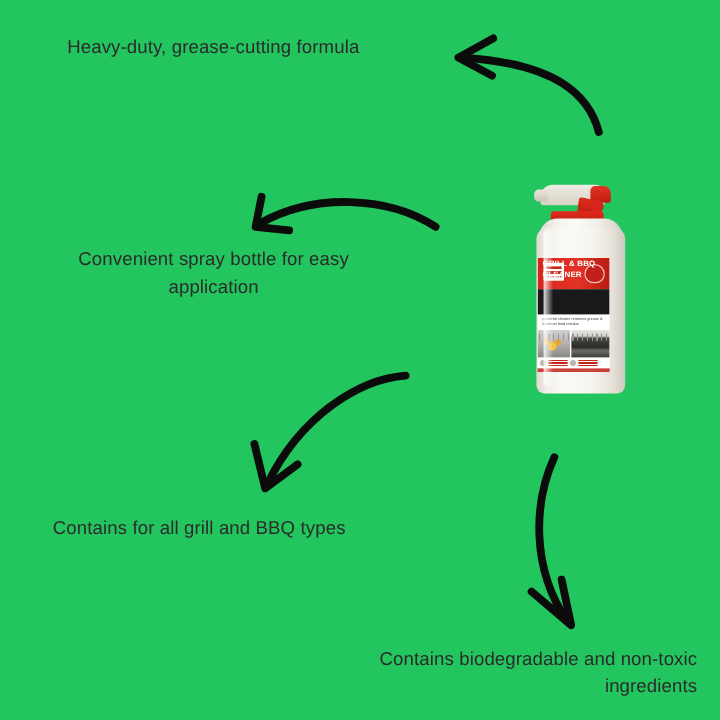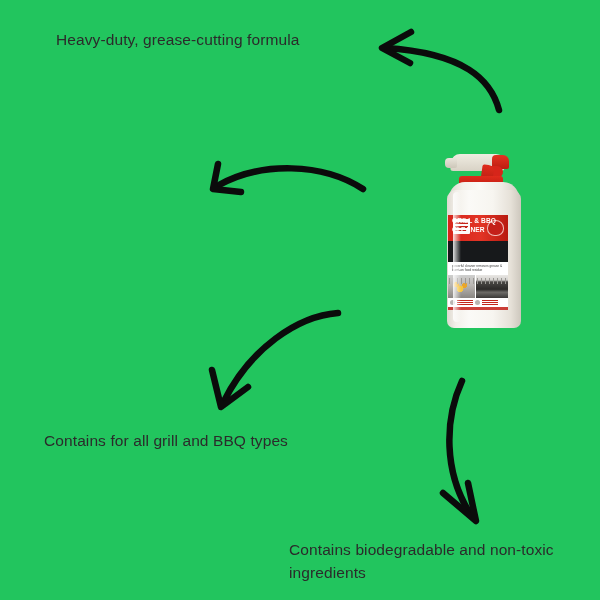--- a/index.html
+++ b/index.html
@@ -27,21 +27,21 @@
     font-family: "Liberation Sans", sans-serif;
     font-size: 15.5px;
     line-height: 23px;
     font-weight: 400;
     letter-spacing: 0.1px;
     white-space: pre-wrap;
   }
   #caption-1 { left: 56px;  top: 28px;  width: 300px; text-align: left; }
   #caption-2 { left: 44px;  top: 205px; width: 268px; text-align: center; }
   #caption-3 { left: 44px;  top: 429px; width: 290px; text-align: left; }
-  #caption-4 { left: 289px; top: 538px; width: 292px; text-align: left; }
+  #caption-4 { left: 289px; top: 538px; width: 292px; text-align: right; }
 
   .arrow-svg {
     position: absolute;
     overflow: visible;
     pointer-events: none;
   }
   #arrow-1 { left: 370px; top: 18px;  width: 140px; height: 95px; }
   #arrow-2 { left: 203px; top: 160px; width: 165px; height: 40px; }
   #arrow-3 { left: 208px; top: 308px; width: 135px; height: 105px; }
   #arrow-4 { left: 440px; top: 378px; width: 45px; height: 150px; }
@@ -280,20 +280,21 @@
     border-radius: 4px;
   }
 </style>
 </head>
 <body style="background: rgb(255, 255, 255);">
 
 <div id="canvas">
 
   <div class="caption" id="caption-1">Heavy-duty, grease-cutting formula</div>
 
+  <div class="caption" id="caption-2">Convenient spray bottle for easy application</div>
 
   <div class="caption" id="caption-3">Contains for all grill and BBQ types</div>
 
   <div class="caption" id="caption-4">Contains biodegradable and non-toxic ingredients</div>
 
   <svg class="arrow-svg" id="arrow-1" viewBox="0 0 140 95">
     <path class="arrow-stroke" stroke-width="6.5" d="M129 92 C 121 62, 95 35, 15 30"></path>
     <path class="arrow-stroke" stroke-width="6.5" d="M41 14 L 12 30 L 40 45"></path>
   </svg>
 

